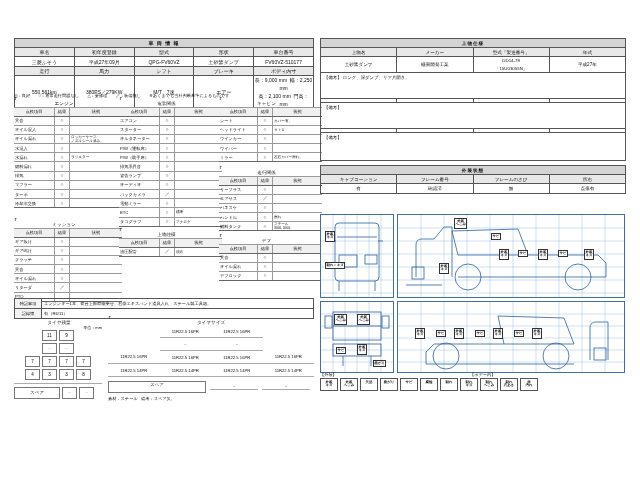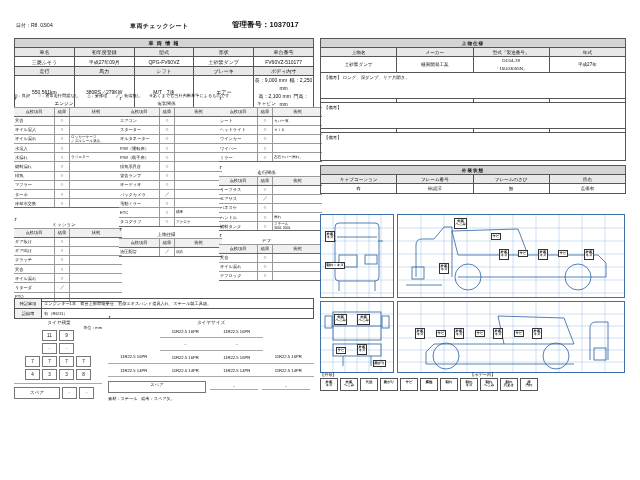--- a/index.html
+++ b/index.html
@@ -100,25 +100,20 @@
   .chiphdr{display:flex;font-size:4.2px;margin-bottom:1px;}
   .chips{display:flex;gap:2px;}
   .chip{border:0.6px solid #555;font-size:3.4px;line-height:3.8px;text-align:center;
         padding:1.5px 1px;width:18px;box-sizing:border-box;background:#fff;font-weight:bold;}
 </style>
 </head>
 <body>
 
 <div class="sheet">
 
-  <div class="topline">
-    <div class="date">日付：R8. 03/04</div>
-    <div class="maintitle">車両チェックシート</div>
-    <div class="mgmt"><span>管理番号：</span><span>1037017</span></div>
-  </div>
 
   <div class="leftpanel">
     <table class="tbl vinfo">
       <tbody>
           <tr>
             <td class="ttl" colspan="5">車 両 情 報</td>
           </tr>
       <tr>
         <td class="lbl" style="width:52px">車名</td>
         <td class="lbl" style="width:58px">初年度登録</td>

